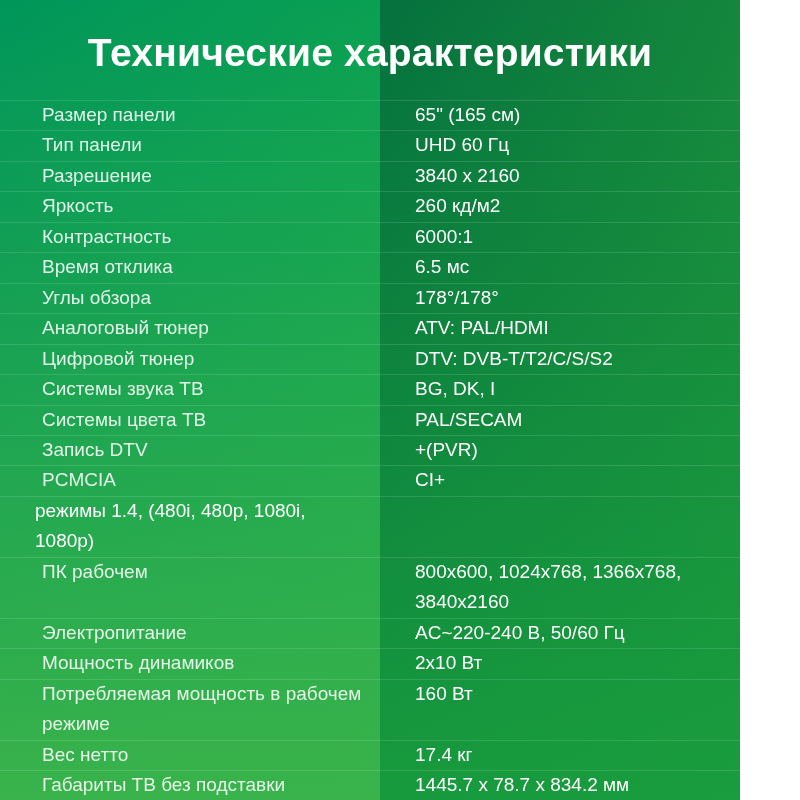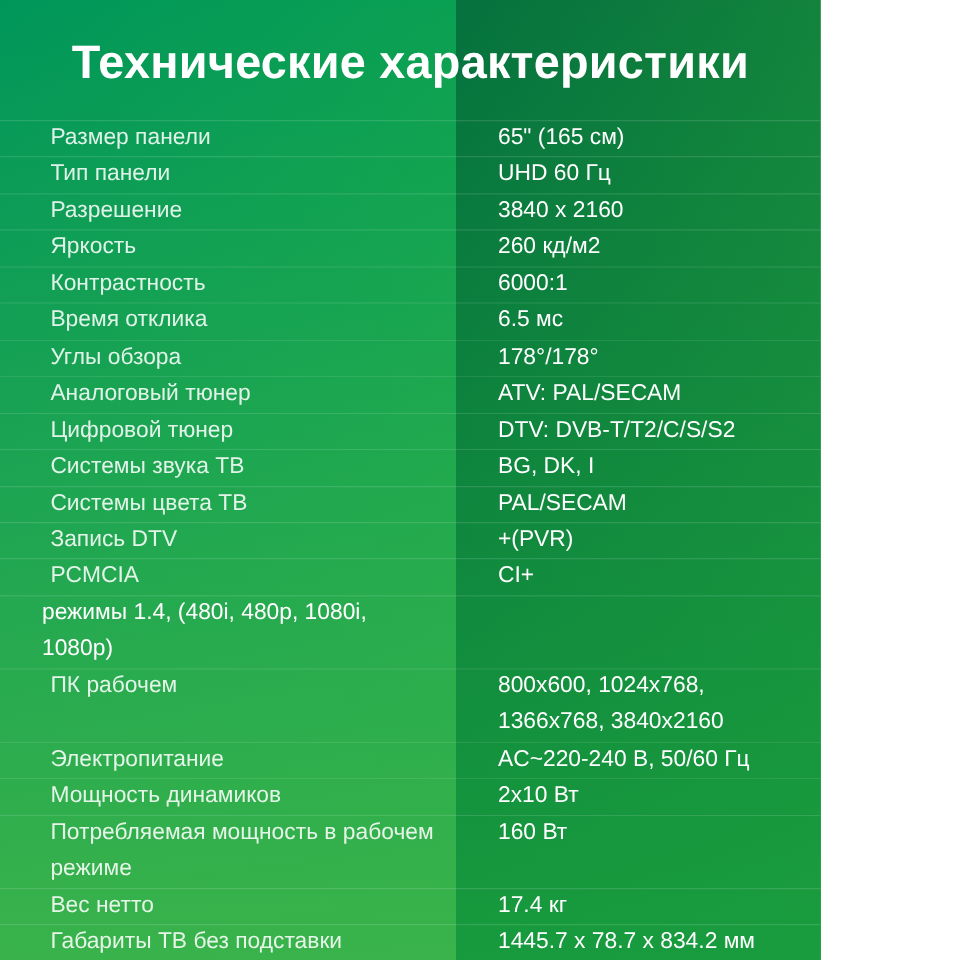--- a/index.html
+++ b/index.html
@@ -1,18 +1,18 @@
 <!DOCTYPE html>
 <html><head>
 <meta charset="utf-8">
 <style>
   html, body { margin: 0; padding: 0; background: #ffffff; }
   .card {
     position: relative;
-    width: 684px;
+    width: 740px;
     height: 800px;
     overflow: hidden;
     font-family: "Liberation Sans", sans-serif;
     -webkit-font-smoothing: antialiased;
   }
   
   .bg-left {
     position: absolute;
     left: 0; top: 0;
     width: 380px; height: 800px;
@@ -106,21 +106,21 @@
     <div class="value">6.5 мс</div>
   </div>
 
   <div class="row">
     <div class="label">Углы обзора</div>
     <div class="value">178°/178°</div>
   </div>
 
   <div class="row">
     <div class="label">Аналоговый тюнер</div>
-    <div class="value">ATV: PAL/SECAM</div>
+    <div class="value">ATV: PAL/HDMI</div>
   </div>
 
   <div class="row">
     <div class="label">Цифровой тюнер</div>
     <div class="value">DTV: DVB-T/T2/C/S/S2</div>
   </div>
 
   <div class="row">
     <div class="label">Системы звука ТВ</div>
     <div class="value">BG, DK, I</div>

